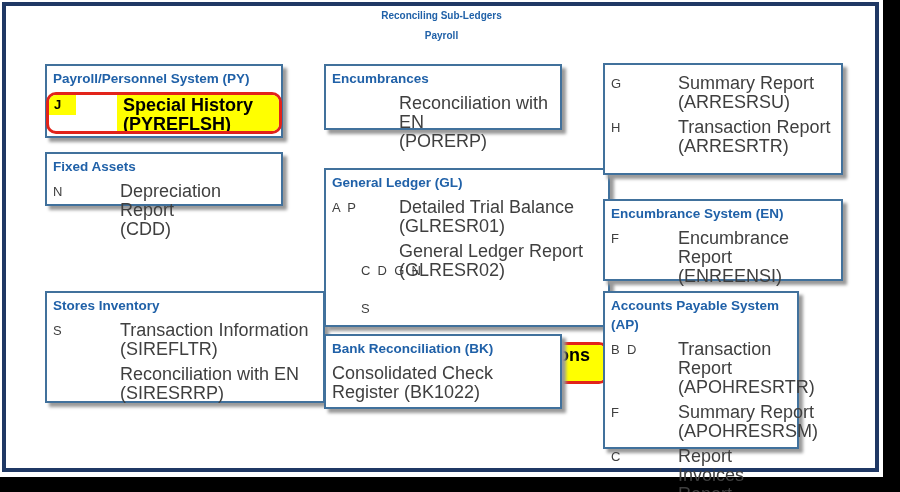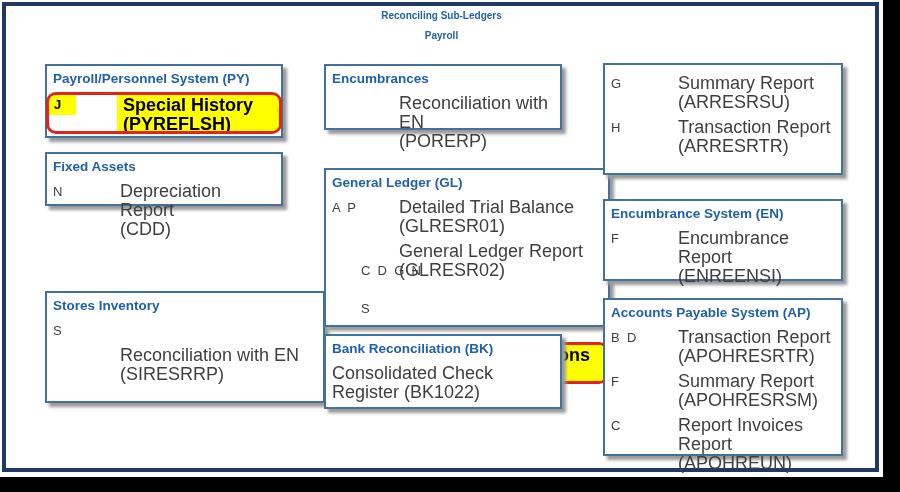--- a/index.html
+++ b/index.html
@@ -63,20 +63,24 @@
         <span>Depreciation Report</span><br>
         <span>(CDD)</span>
       </div>
     </div>
   </div>
 
   <div class="box" style="left:45px;top:291px;width:280px;height:112px">
     <div class="box-header">Stores Inventory</div>
     <div class="item">
       <span class="codes">S</span>
+      <div class="desc">
+        <span>Transaction Information</span><br>
+        <span>(SIREFLTR)</span>
+      </div>
     </div>
     <div class="item">
       <span class="codes"></span>
       <div class="desc">
         <span>Reconciliation with EN</span><br>
         <span>(SIRESRRP)</span>
       </div>
     </div>
   </div>
 
@@ -151,21 +155,21 @@
     <div class="box-header">Encumbrance System (EN)</div>
     <div class="item">
       <span class="codes">F</span>
       <div class="desc">
         <span>Encumbrance Report</span><br>
         <span>(ENREENSI)</span>
       </div>
     </div>
   </div>
 
-  <div class="box" style="left:603px;top:298px;width:240px;height:158px">
+  <div class="box" style="left:603px;top:291px;width:196px;height:158px">
     <div class="box-header">Accounts Payable System (AP)</div>
     <div class="item">
       <span class="codes">B  D</span>
       <div class="desc">
         <span>Transaction Report</span><br>
         <span>(APOHRESRTR)</span>
       </div>
     </div>
     <div class="item">
       <span class="codes">F</span>

